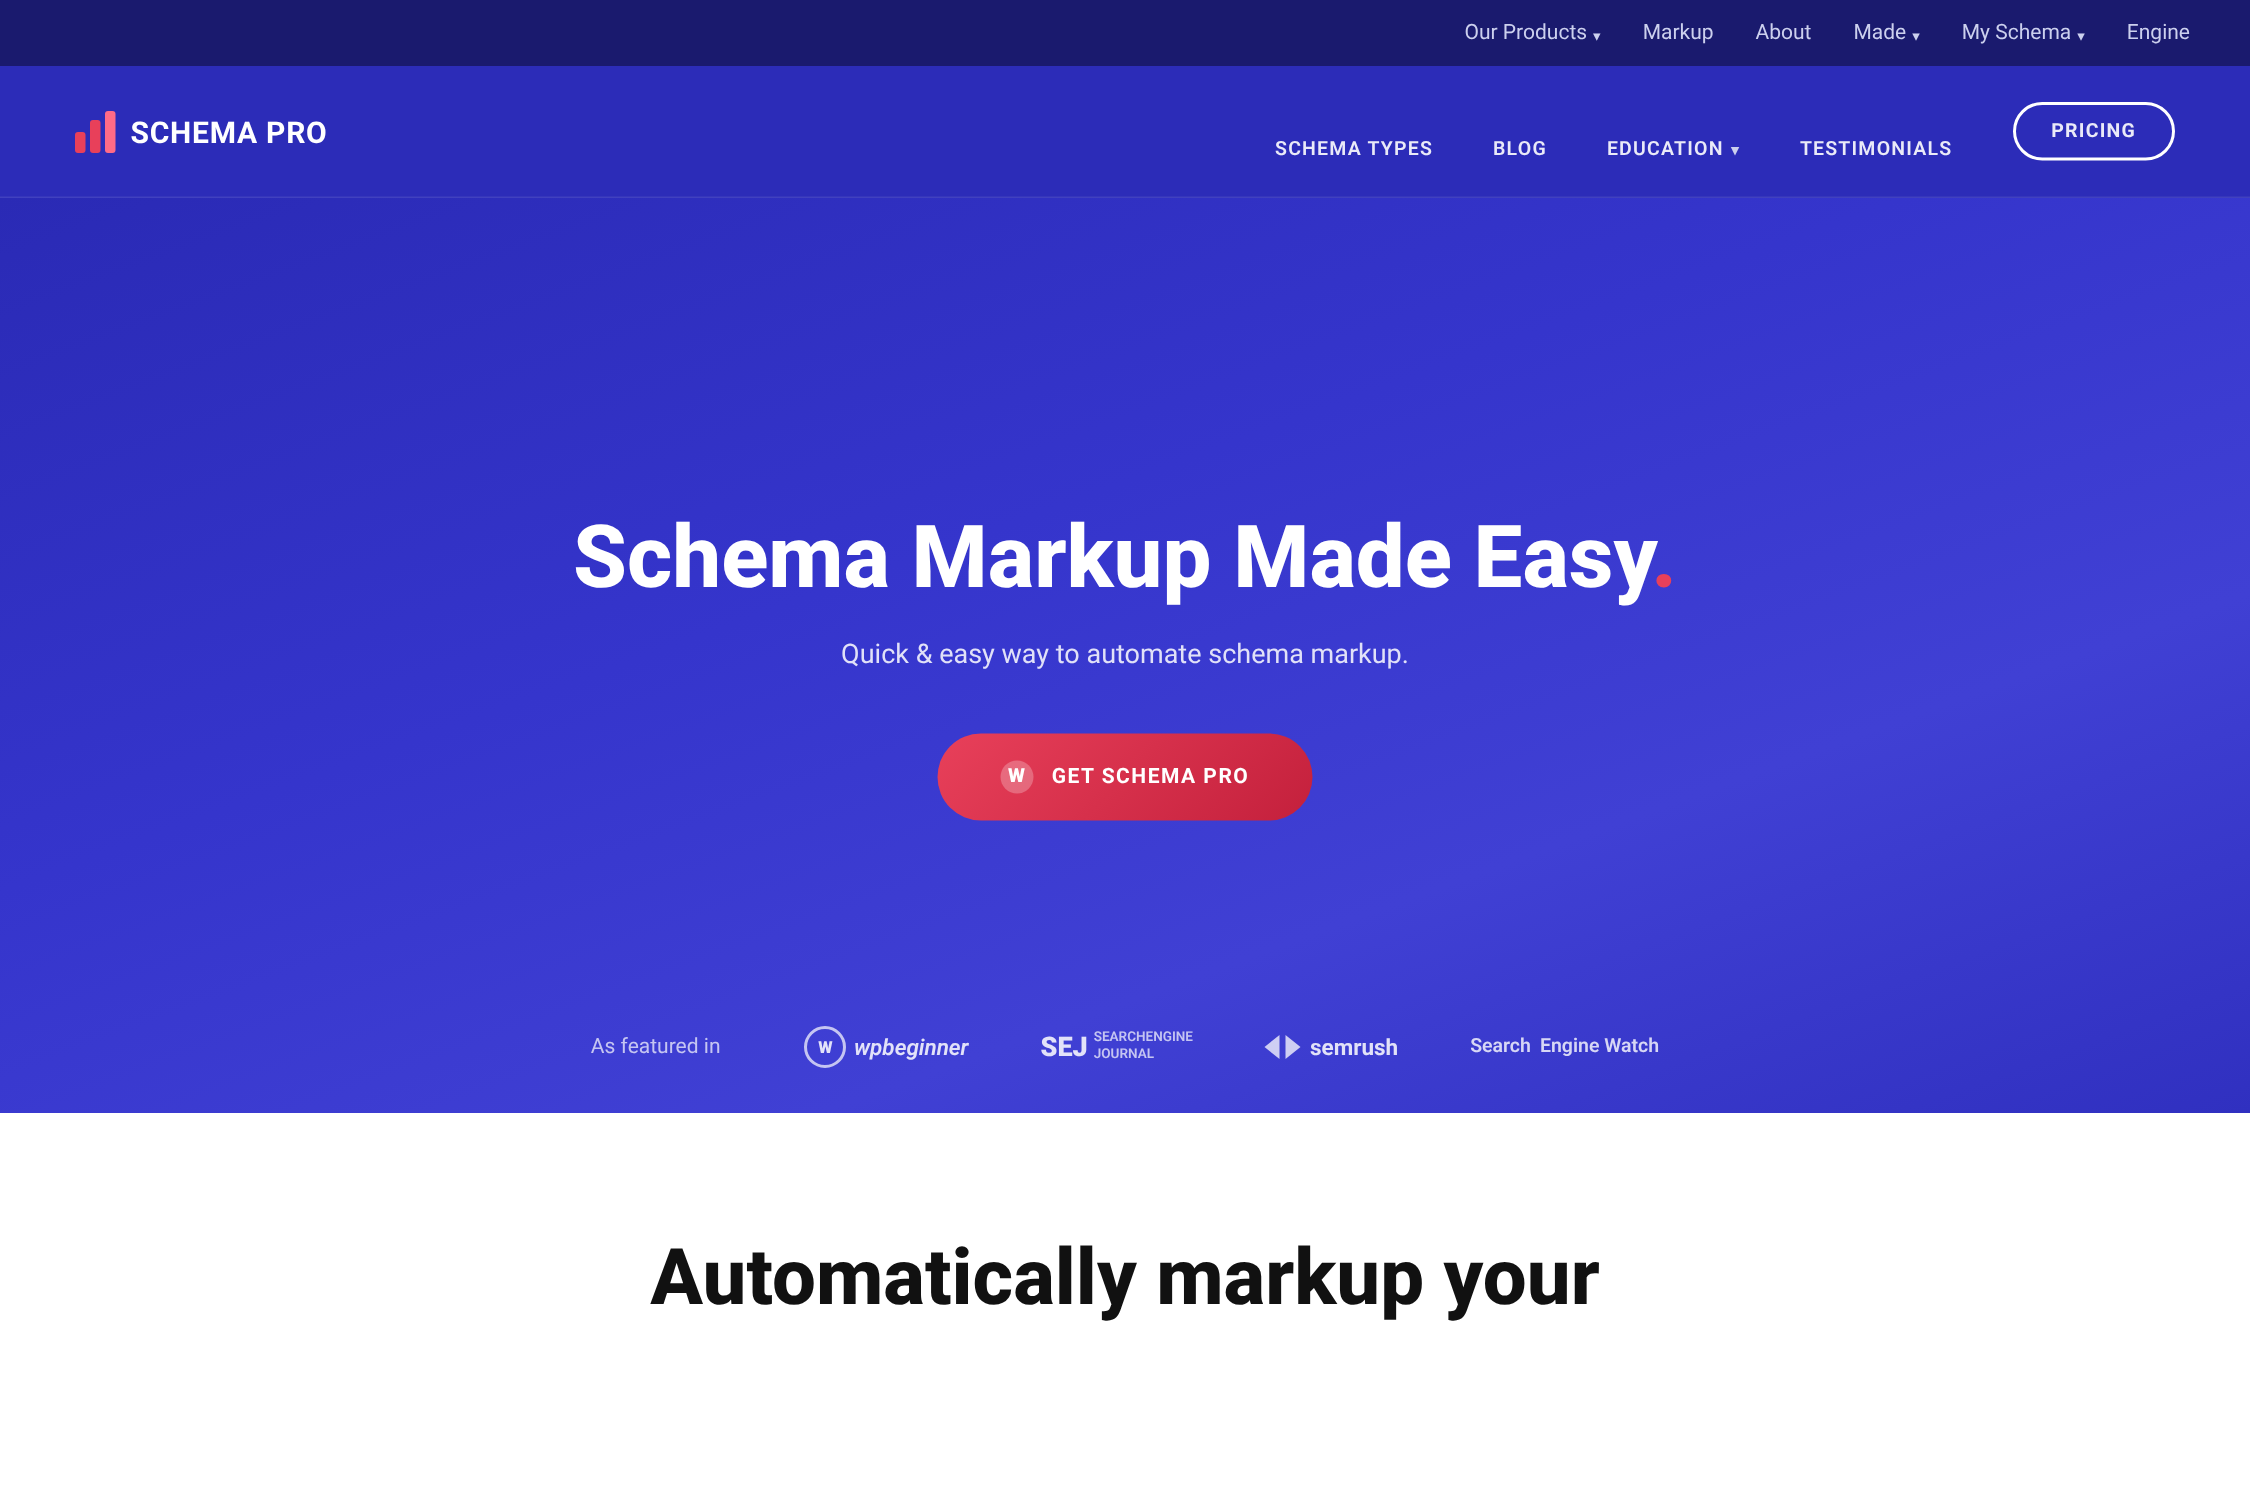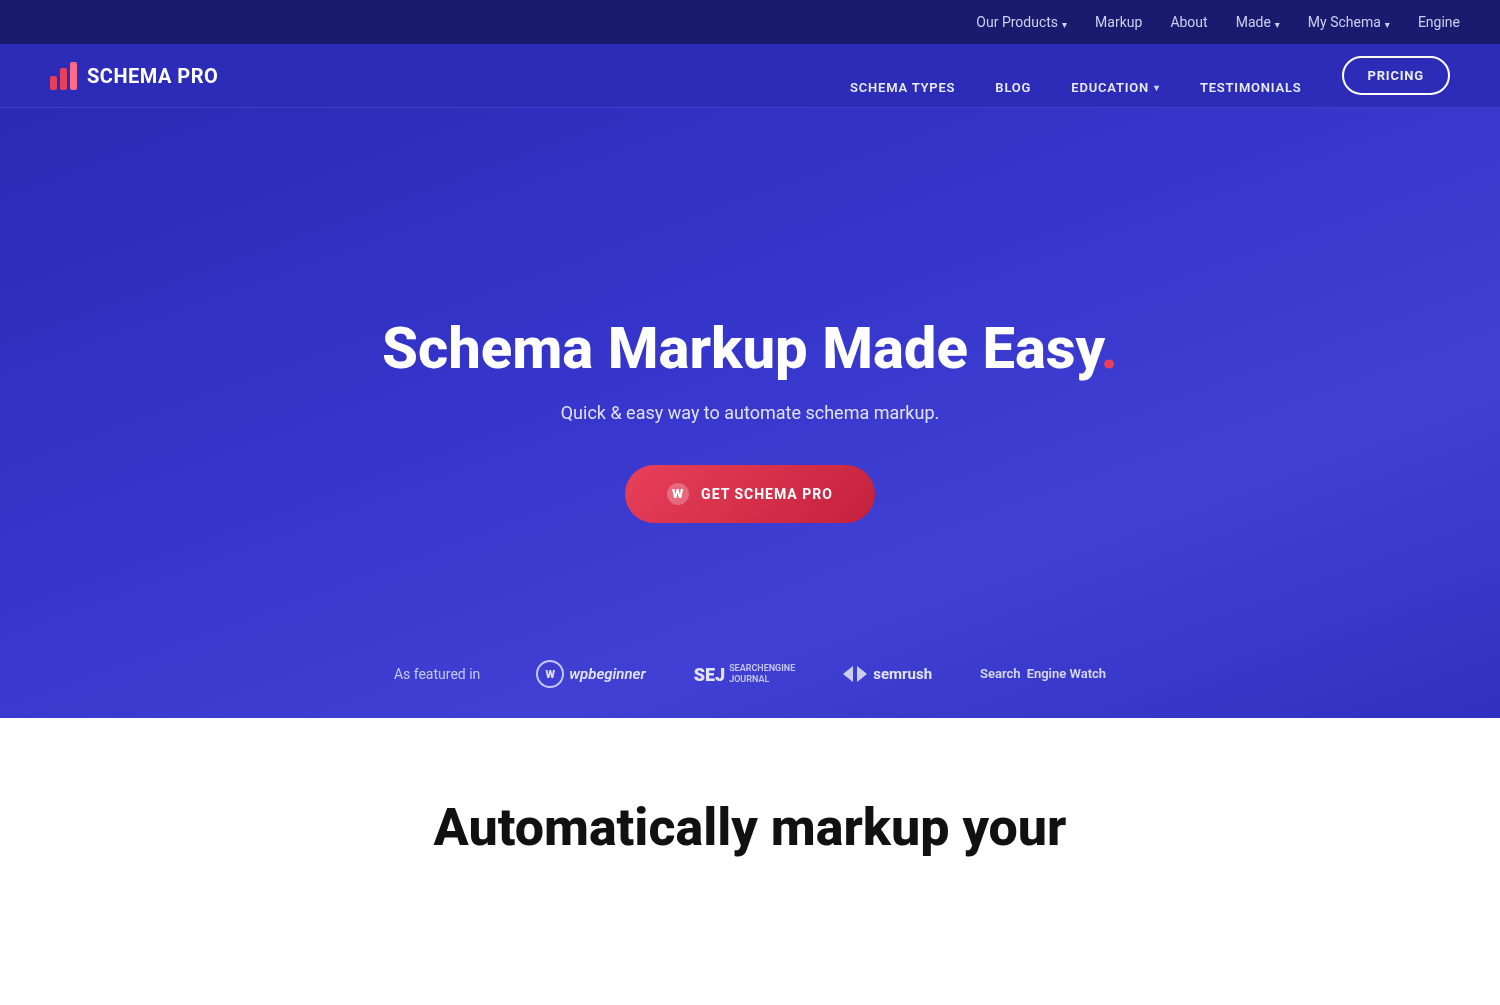--- a/index.html
+++ b/index.html
@@ -25,21 +25,21 @@
     }
     .chevron {
       display: inline-block;
       font-size: 10px;
       color: #ccd0ee;
     }
 
     
     .main-nav {
       background: #2c2cb8;
-      height: 64px;
+      height: 88px;
       display: flex;
       align-items: center;
       justify-content: space-between;
       padding: 0 50px;
       border-bottom: 1px solid rgba(255,255,255,0.1);
     }
     .logo {
       display: flex;
       align-items: center;
       gap: 10px;

